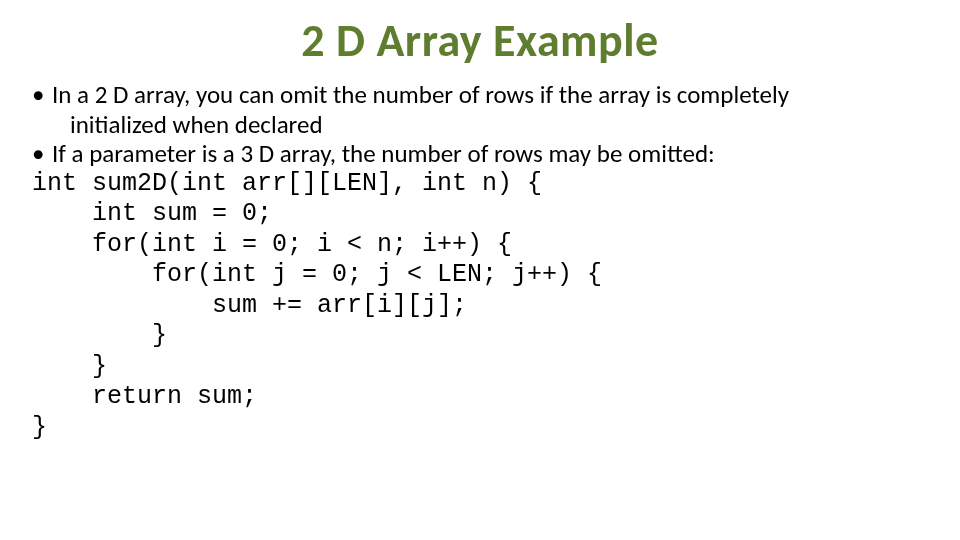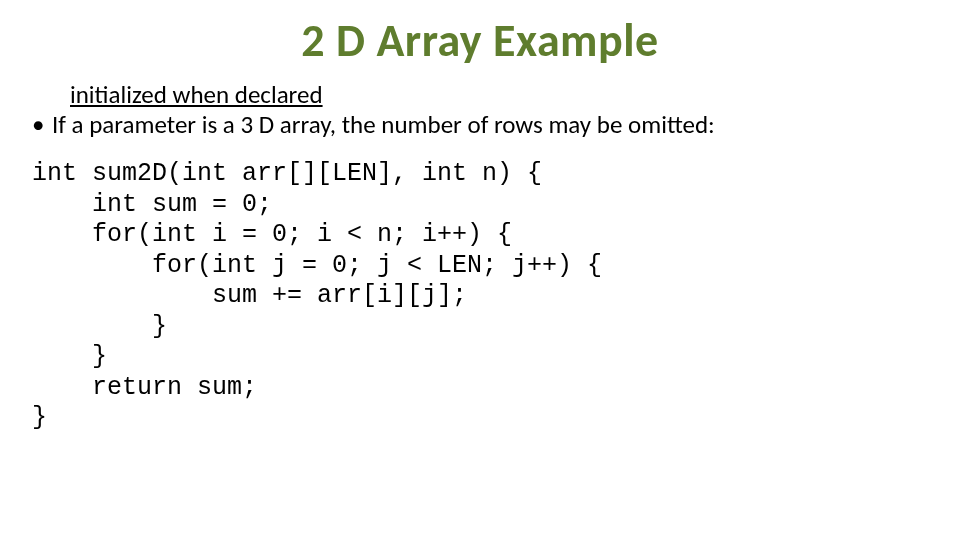--- a/index.html
+++ b/index.html
@@ -39,37 +39,38 @@
   .bullet::before {
     content: "•";
     position: absolute;
     left: 2px;
     top: 0;
     font-size: 25px;
     color: #000;
   }
   .indent-continue {
     padding-left: 40px;
-    text-decoration: underline;
   }
   .code {
     font-family: "Courier New", Courier, monospace;
     font-size: 25px;
     line-height: 1.22;
     white-space: pre;
     padding-left: 2px;
-    margin-top: 20px;
   }
 </style>
 </head>
 <body>
 
 <div class="slide">
   <div class="title">2 D Array Example</div>
   <div class="content">
+    <div class="bullet">
+      <span>In a 2 D array, you can omit the number of rows if the array is completely</span>
+    </div>
     <div class="indent-continue">initialized when declared</div>
     <div class="bullet">
       <span>If a parameter is a 3 D array, the number of rows may be omitted:</span>
     </div>
     <div class="code">int sum2D(int arr[][LEN], int n) {
     int sum = 0;
     for(int i = 0; i &lt; n; i++) {
         for(int j = 0; j &lt; LEN; j++) {
             sum += arr[i][j];
         }

